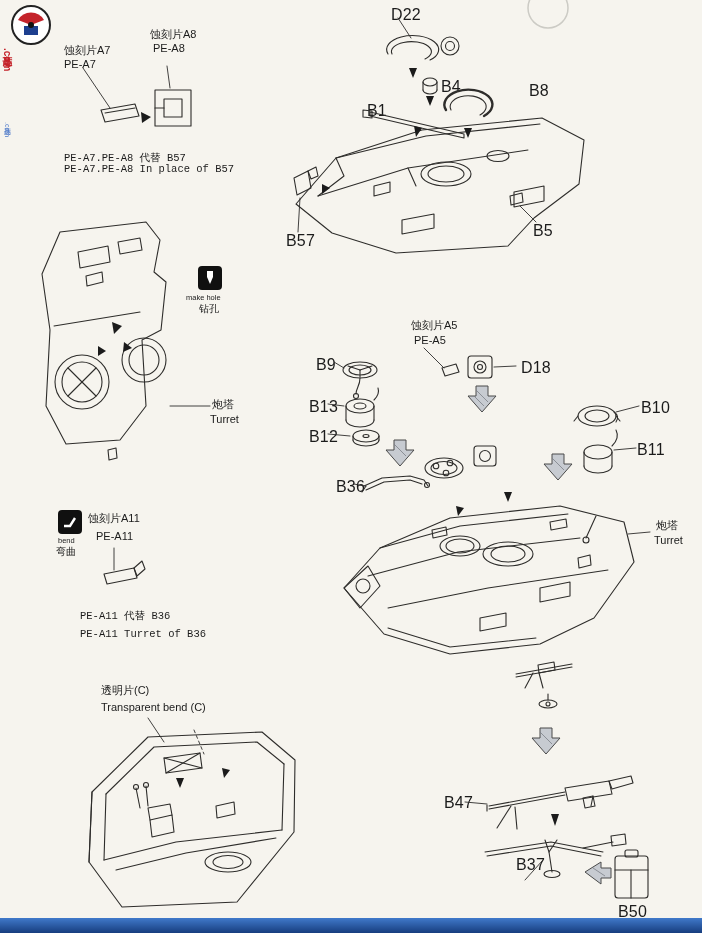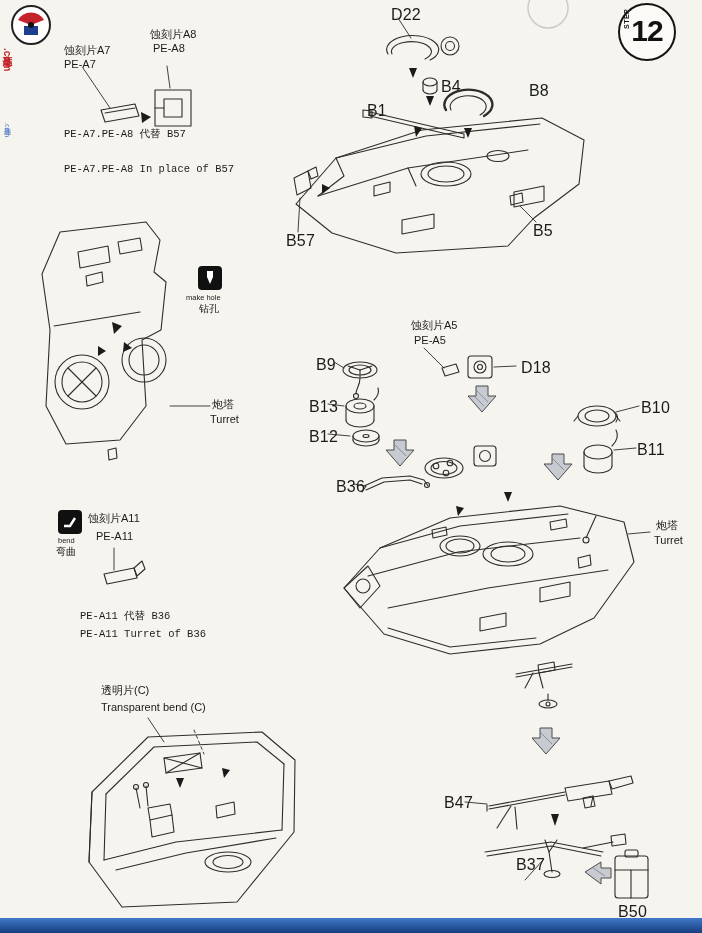--- a/index.html
+++ b/index.html
@@ -42,44 +42,40 @@
     <rect x="14" y="22" width="14" height="9" fill="#1d3f8f"></rect>
     <circle cx="21" cy="21" r="3" fill="#111"></circle>
   </svg>
   <div class="vwm" style="left:0;top:48px;font-size:10px;font-weight:bold;color:#c4232b">高达.com</div>
   <div class="vwm" style="left:2px;top:122px;font-size:7px;color:#2a5fc0;opacity:.8">高达.com</div>
 
   <svg class="fig" style="left:518px;top:0" width="60" height="30" viewBox="0 0 60 30">
     <circle cx="30" cy="8" r="20" fill="none" stroke="#9a9a93" stroke-width="1.5" opacity=".45"></circle>
   </svg>
 
-  <div id="step-badge">
-    <span class="word">STEP</span>
-    <span class="num">12</span>
-  </div>
 
   <div class="lbl" style="left:150px;top:28px">蚀刻片A8</div>
   <div class="lbl" style="left:153px;top:42px">PE-A8</div>
   <div class="lbl" style="left:64px;top:44px">蚀刻片A7</div>
   <div class="lbl" style="left:64px;top:58px">PE-A7</div>
 
   <svg class="fig" style="left:55px;top:66px" width="160" height="92" viewBox="0 0 160 92">
     <g class="draw">
       <path class="leader" d="M28 2 L55 42"></path>
       <path class="leader" d="M112 0 L115 22"></path>
       <rect x="100" y="24" width="36" height="36"></rect>
       <rect x="109" y="33" width="18" height="18"></rect>
       <line x1="100" y1="42" x2="109" y2="42"></line>
       <polygon points="46,44 80,38 84,50 50,56"></polygon>
       <line x1="50" y1="47" x2="80" y2="42"></line>
     </g>
     <polygon class="arrow" points="86,46 96,51 87,57"></polygon>
   </svg>
 
-  <div class="lbl mono" style="left:64px;top:128px">PE-A7.PE-A8  代替 B57</div>
+  <div class="lbl mono" style="left:64px;top:152px">PE-A7.PE-A8  代替 B57</div>
   <div class="lbl mono" style="left:64px;top:163px">PE-A7.PE-A8  In place of B57</div>
 
   <div class="lbl part" style="left:391px;top:6px">D22</div>
   <div class="lbl part" style="left:441px;top:78px">B4</div>
   <div class="lbl part" style="left:529px;top:82px">B8</div>
   <div class="lbl part" style="left:367px;top:102px">B1</div>
   <div class="lbl part" style="left:286px;top:232px">B57</div>
   <div class="lbl part" style="left:533px;top:222px">B5</div>
 
   <svg class="fig" style="left:278px;top:16px" width="336" height="252" viewBox="0 0 336 252">

